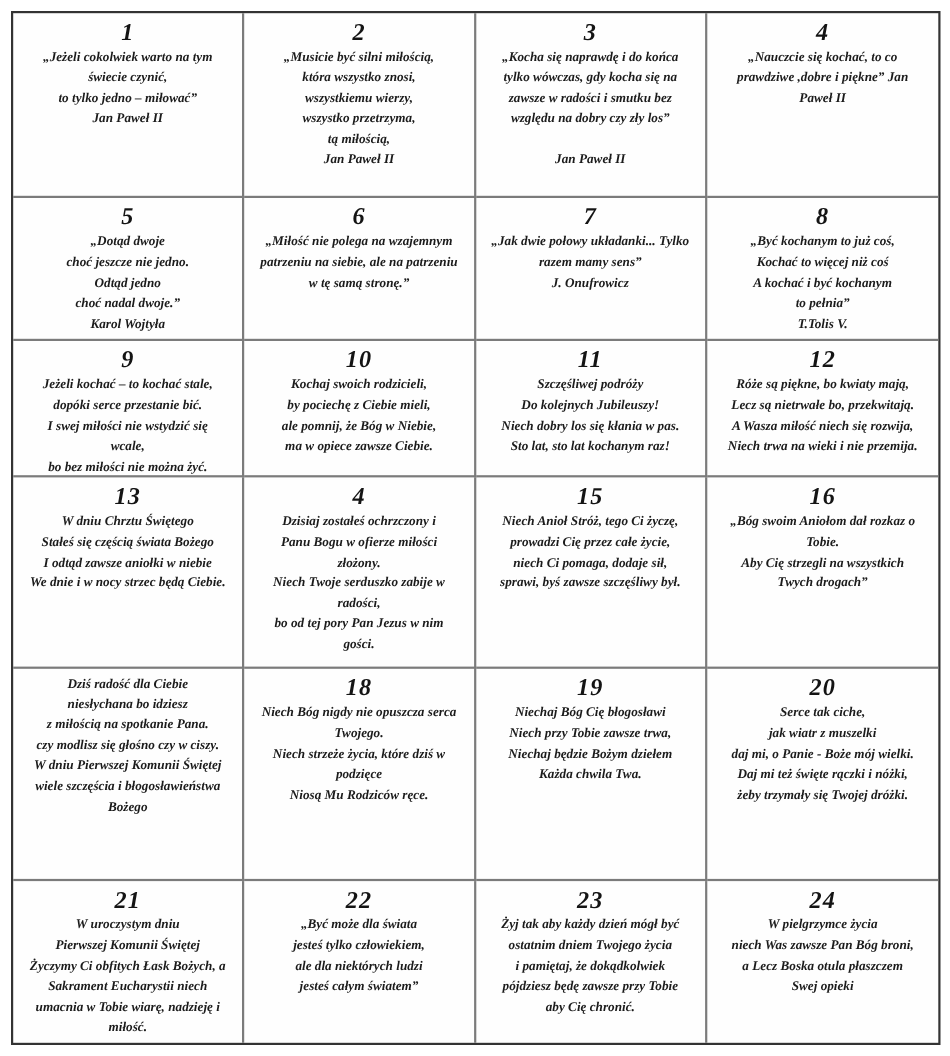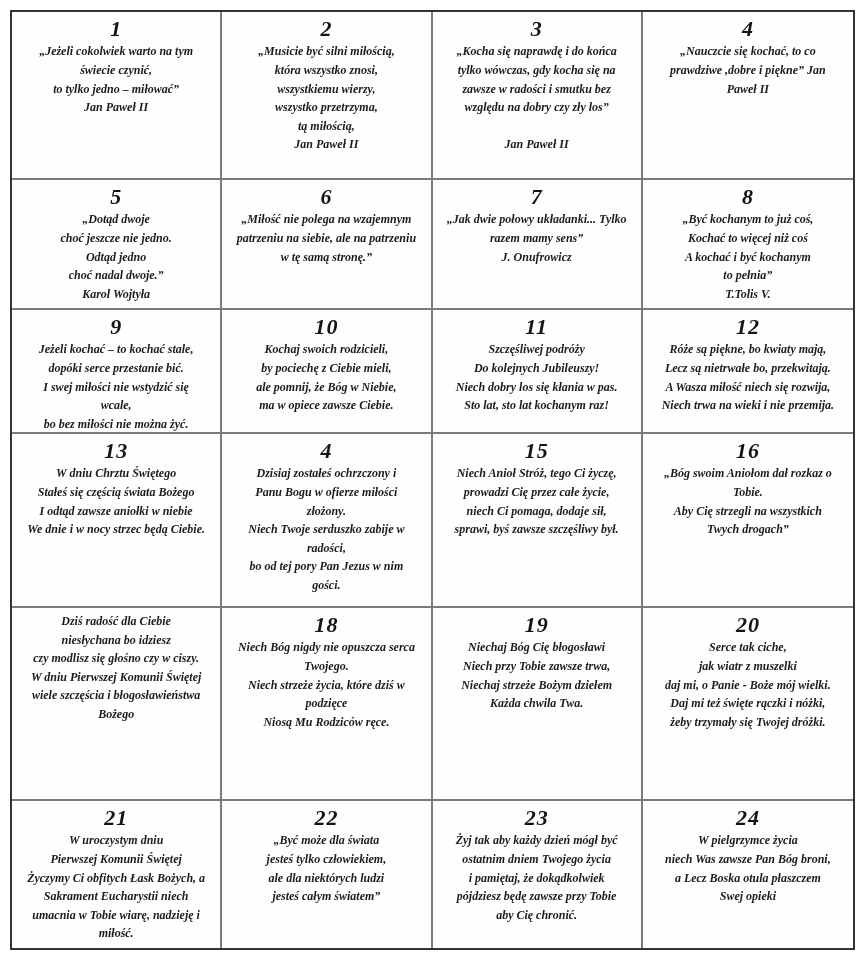--- a/index.html
+++ b/index.html
@@ -223,20 +223,21 @@
         <div class="line">Tobie.</div>
         <div class="line">Aby Cię strzegli na wszystkich</div>
         <div class="line">Twych drogach”</div>
       </div>
   </div>
 
   <div class="cell">
     <div class="cell-text">
         <div class="line">Dziś radość dla Ciebie</div>
         <div class="line">niesłychana bo idziesz</div>
+        <div class="line">z miłością na spotkanie Pana.</div>
         <div class="line">czy modlisz się głośno czy w ciszy.</div>
         <div class="line">W dniu Pierwszej Komunii Świętej</div>
         <div class="line">wiele szczęścia i błogosławieństwa</div>
         <div class="line">Bożego</div>
       </div>
   </div>
 
   <div class="cell">
     <div class="cell-number">18</div>
     <div class="cell-text">
@@ -246,21 +247,21 @@
         <div class="line">podzięce</div>
         <div class="line">Niosą Mu Rodziców ręce.</div>
       </div>
   </div>
 
   <div class="cell">
     <div class="cell-number">19</div>
     <div class="cell-text">
         <div class="line">Niechaj Bóg Cię błogosławi</div>
         <div class="line">Niech przy Tobie zawsze trwa,</div>
-        <div class="line">Niechaj strzeże Bożym dziełem</div>
+        <div class="line">Niechaj będzie Bożym dziełem</div>
         <div class="line">Każda chwila Twa.</div>
       </div>
   </div>
 
   <div class="cell">
     <div class="cell-number">20</div>
     <div class="cell-text">
         <div class="line">Serce tak ciche,</div>
         <div class="line">jak wiatr z muszelki</div>
         <div class="line">daj mi, o Panie - Boże mój wielki.</div>

